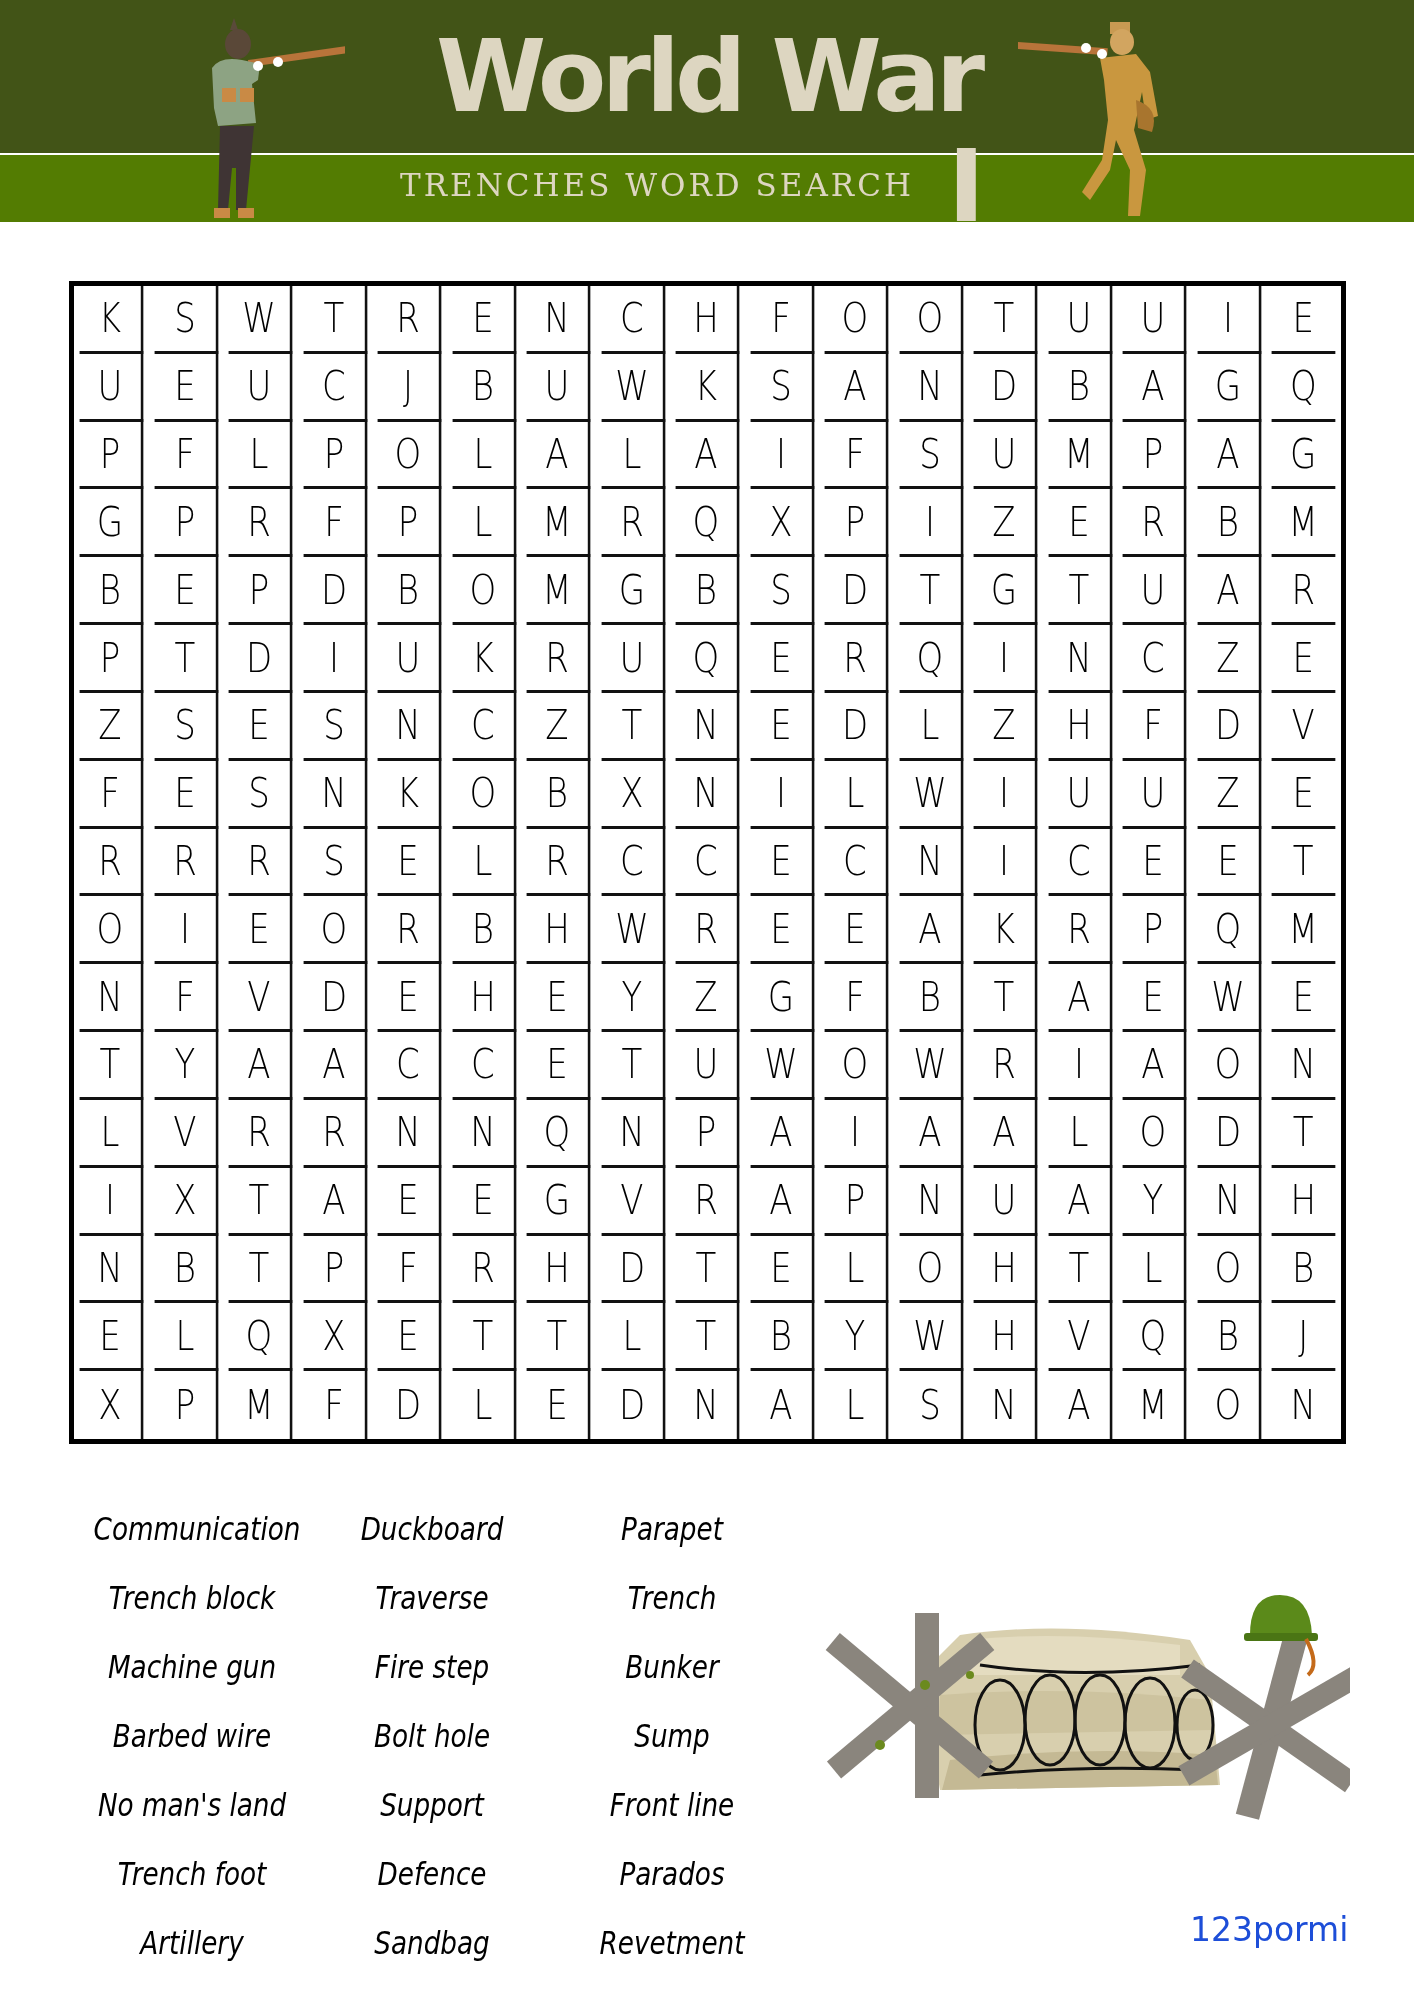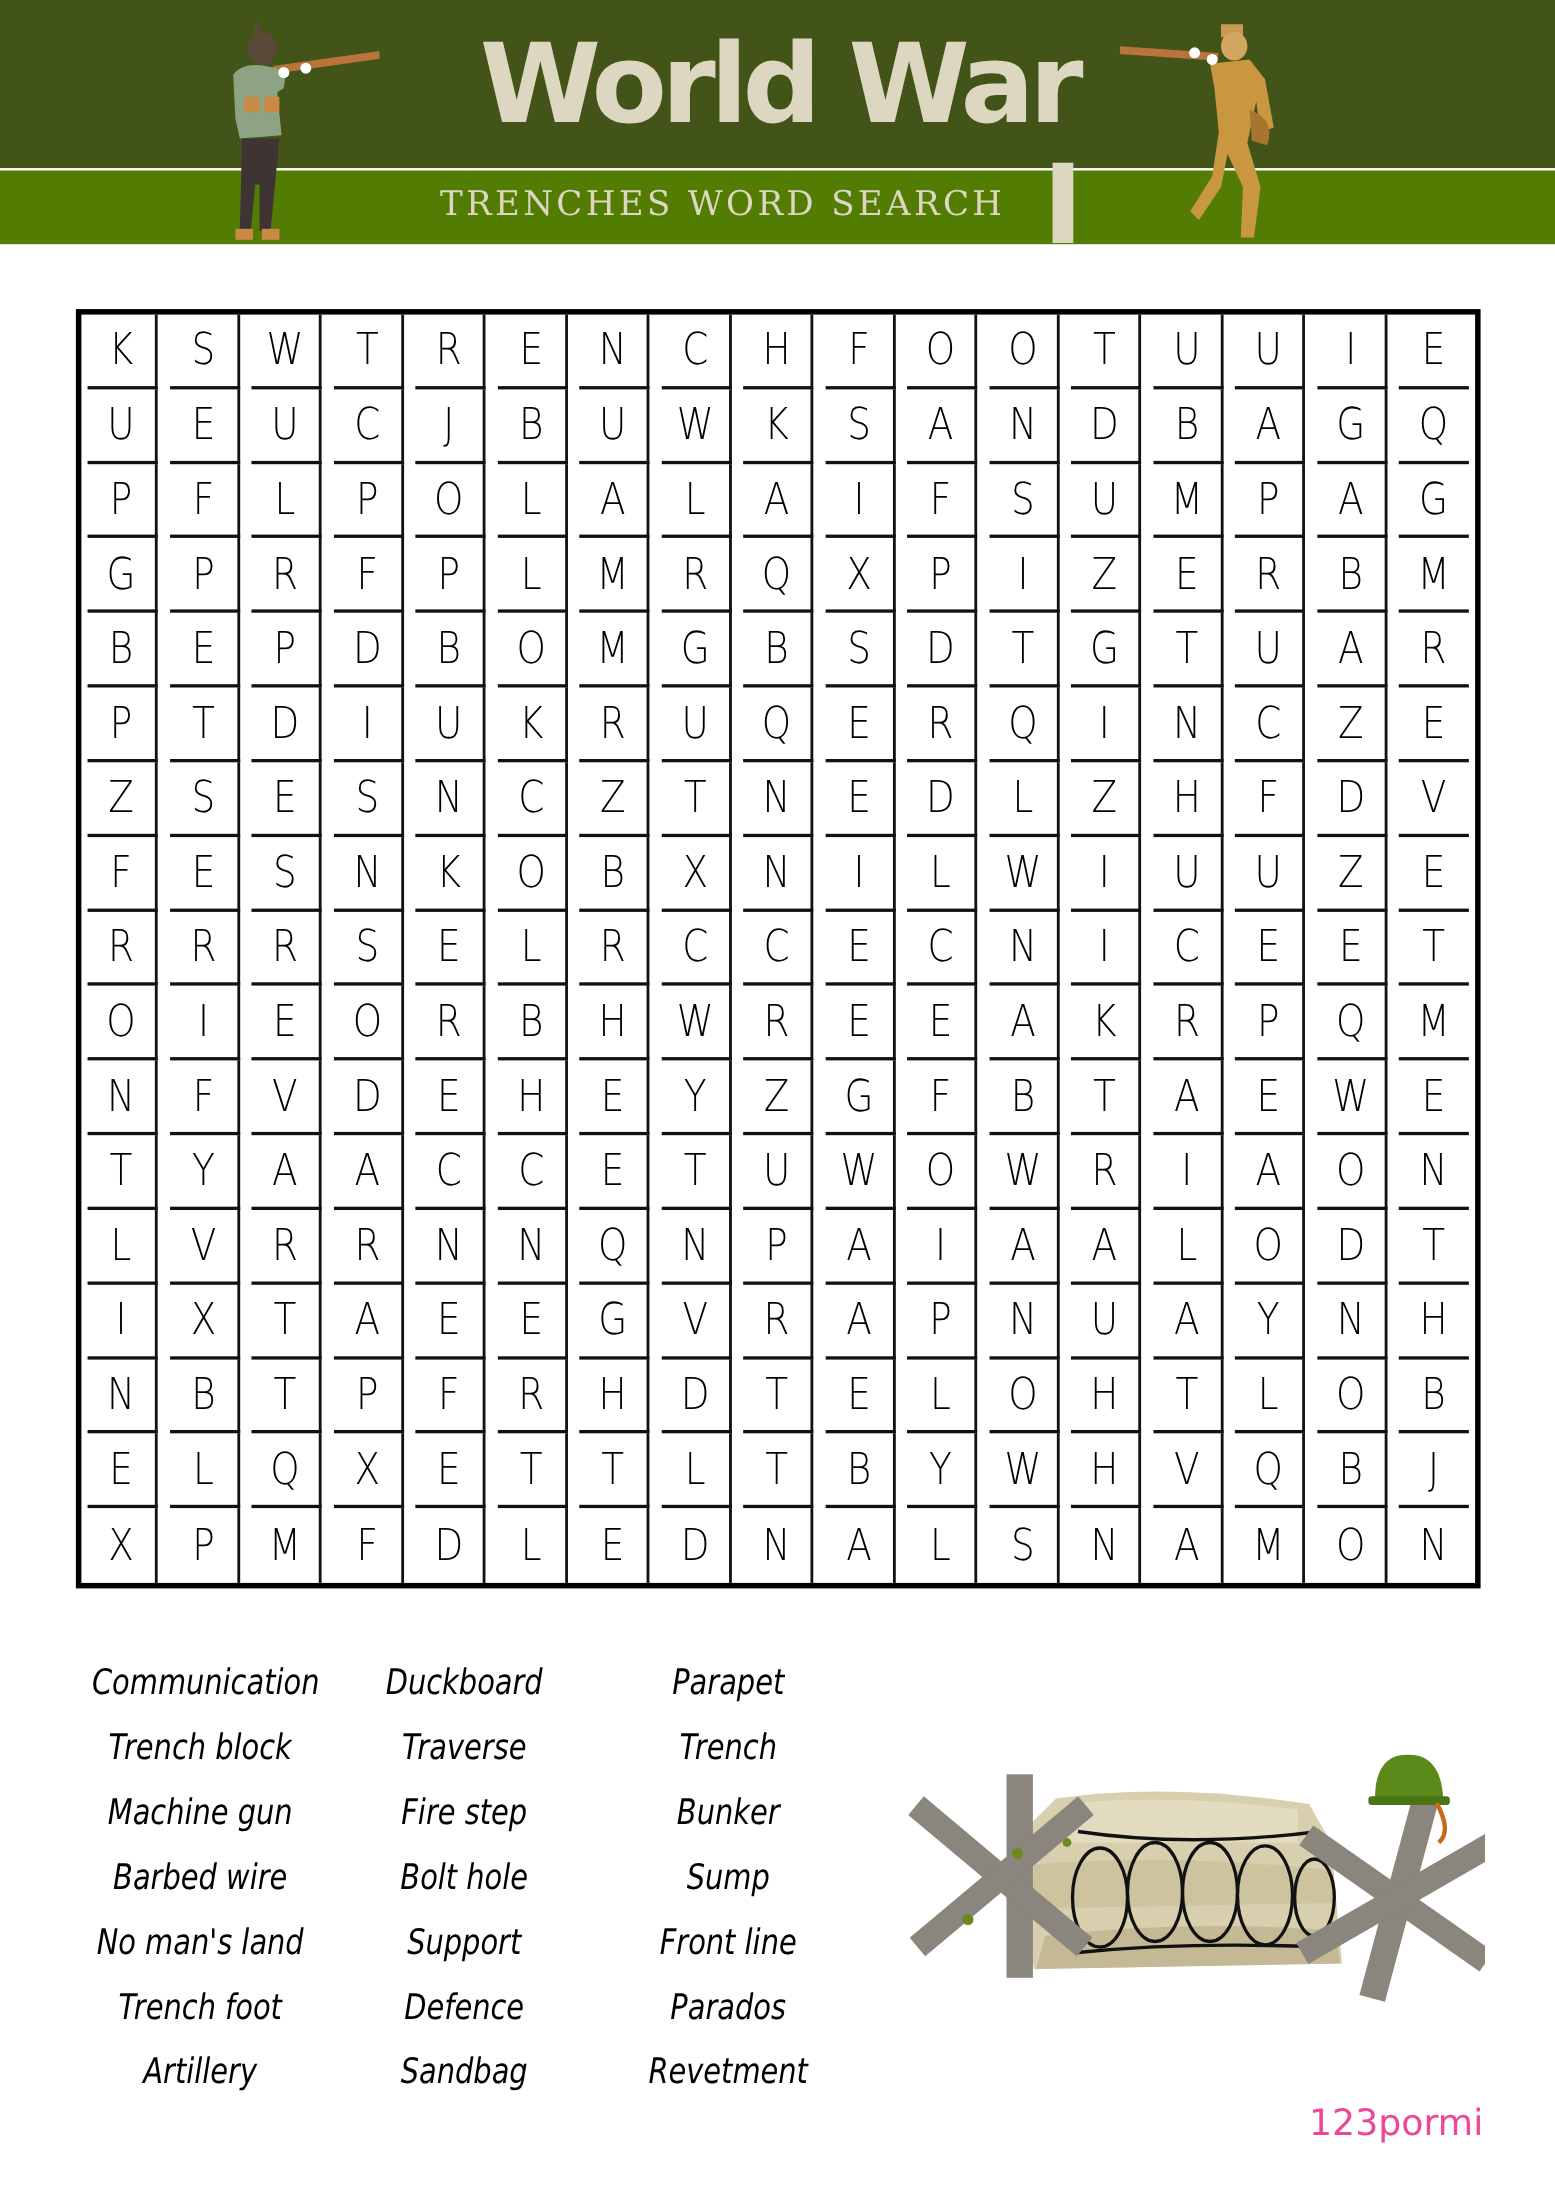--- a/index.html
+++ b/index.html
@@ -14,26 +14,26 @@
       font-family:"DejaVu Serif", serif; font-size:31px; letter-spacing:3px; color:#ddd6c1; line-height:40px; }
     .soldier { position:absolute; }
     .grid { position:absolute; left:69px; top:281px; width:1277px; height:1163px;
       border:5px solid #000; box-sizing:border-box; display:grid;
       grid-template-columns:repeat(17, 1fr); grid-template-rows:repeat(17, 1fr); }
     .cell { border-right:3px solid #111; border-bottom:3px solid #111; display:flex; align-items:center;
       justify-content:center; font-family:"DejaVu Sans", sans-serif; font-weight:200; font-size:40px;
       color:#000; transform:scaleX(0.85); transform-origin:center; }
     .cell.lastc { border-right:none; }
     .cell.lastr { border-bottom:none; }
-    .words { position:absolute; left:62px; top:1500px; width:720px; display:grid;
-      grid-template-columns:repeat(3, 240px); row-gap:0; }
+    .words { position:absolute; left:72px; top:1500px; width:720px; display:grid;
+      grid-template-columns:repeat(3, 240px); row-gap:10px; }
     .word { text-align:center; font-family:"DejaVu Sans", sans-serif; font-style:oblique;
       font-size:32px; line-height:59px; height:59px; color:#000; font-weight:300; transform:scaleX(0.82); }
     .brand { position:absolute; left:1190px; top:1910px; font-family:"DejaVu Sans", sans-serif;
-      font-size:33px; color:#ec4899; }
+      font-size:33px; color:#1d4ed8; }
     .illus { position:absolute; left:820px; top:1595px; width:530px; height:230px; }
   </style>
 </head>
 <body>
 
 <div class="hdr-top"></div>
 <div class="hdr-line"></div>
 <div class="hdr-bot"></div>
 
 <svg class="soldier" style="left:200px;top:18px" width="145" height="205" viewBox="0 0 145 205">

